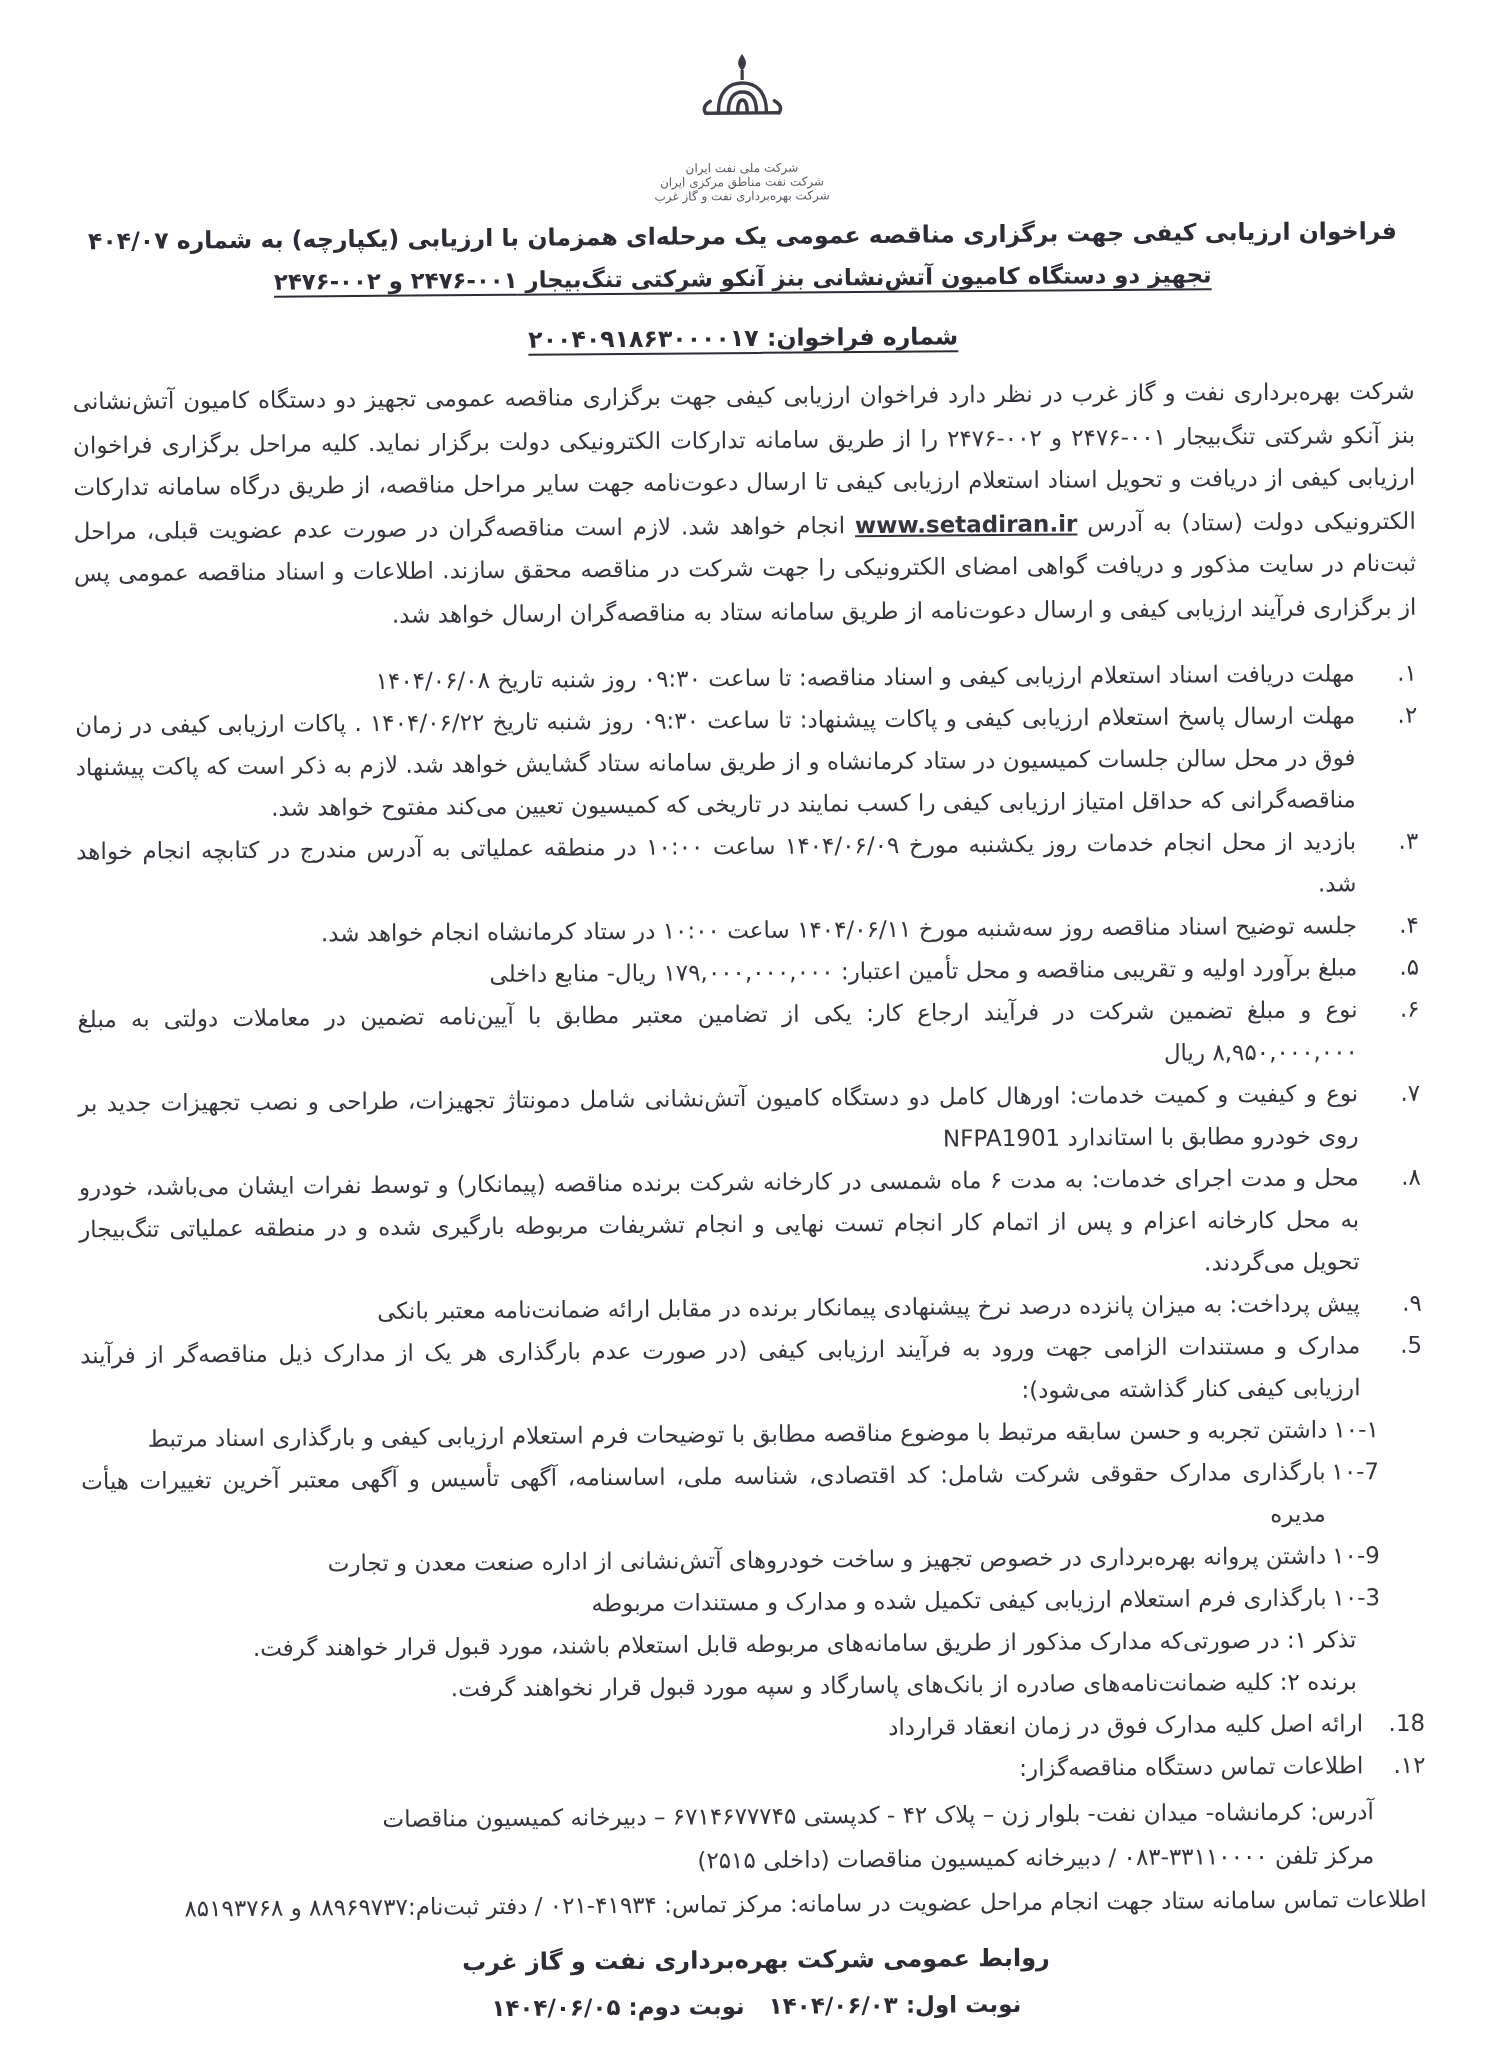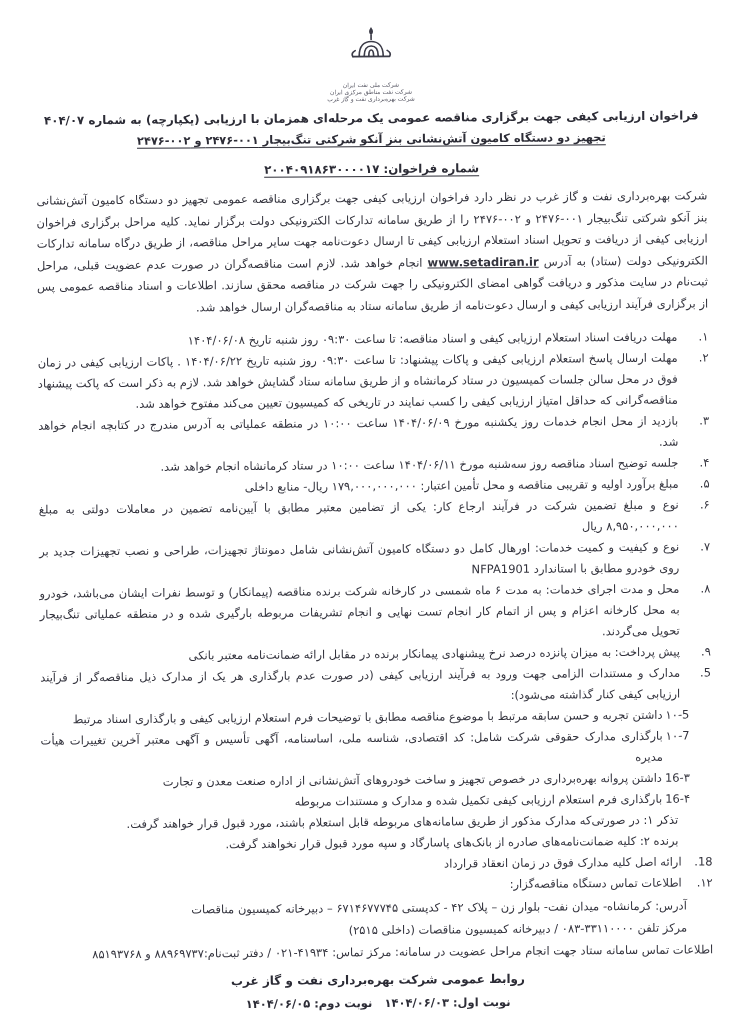--- a/index.html
+++ b/index.html
@@ -116,33 +116,33 @@
     <div class="item">
       <span class="num">۹.</span>
       <span class="txt">پیش پرداخت: به میزان پانزده درصد نرخ پیشنهادی پیمانکار برنده در مقابل ارائه ضمانت‌نامه معتبر بانکی</span>
     </div>
     <div class="item">
       <span class="num">5.</span>
       <span class="txt">مدارک و مستندات الزامی جهت ورود به فرآیند ارزیابی کیفی (در صورت عدم بارگذاری هر یک از مدارک ذیل مناقصه‌گر از فرآیند ارزیابی کیفی کنار گذاشته می‌شود):</span>
     </div>
 
     <div class="sub">
-      <span class="num">‎۱۰-5‎</span>
+      <span class="num">‎۱۰-۱‎</span>
       <span class="txt">داشتن تجربه و حسن سابقه مرتبط با موضوع مناقصه مطابق با توضیحات فرم استعلام ارزیابی کیفی و بارگذاری اسناد مرتبط</span>
     </div>
     <div class="sub">
       <span class="num">‎۱۰-7‎</span>
       <span class="txt">بارگذاری مدارک حقوقی شرکت شامل: کد اقتصادی، شناسه ملی، اساسنامه، آگهی تأسیس و آگهی معتبر آخرین تغییرات هیأت مدیره</span>
     </div>
     <div class="sub">
-      <span class="num">‎16-۳‎</span>
+      <span class="num">‎۱۰-9‎</span>
       <span class="txt">داشتن پروانه بهره‌برداری در خصوص تجهیز و ساخت خودروهای آتش‌نشانی از اداره صنعت معدن و تجارت</span>
     </div>
     <div class="sub">
-      <span class="num">‎16-۴‎</span>
+      <span class="num">‎۱۰-3‎</span>
       <span class="txt">بارگذاری فرم استعلام ارزیابی کیفی تکمیل شده و مدارک و مستندات مربوطه</span>
     </div>
 
     <div class="note">
       <span class="label">تذکر ۱:</span>
       <span>در صورتی‌که مدارک مذکور از طریق سامانه‌های مربوطه قابل استعلام باشند، مورد قبول قرار خواهند گرفت.</span>
     </div>
     <div class="note">
       <span class="label">برنده ۲:</span>
       <span>کلیه ضمانت‌نامه‌های صادره از بانک‌های پاسارگاد و سپه مورد قبول قرار نخواهند گرفت.</span>

